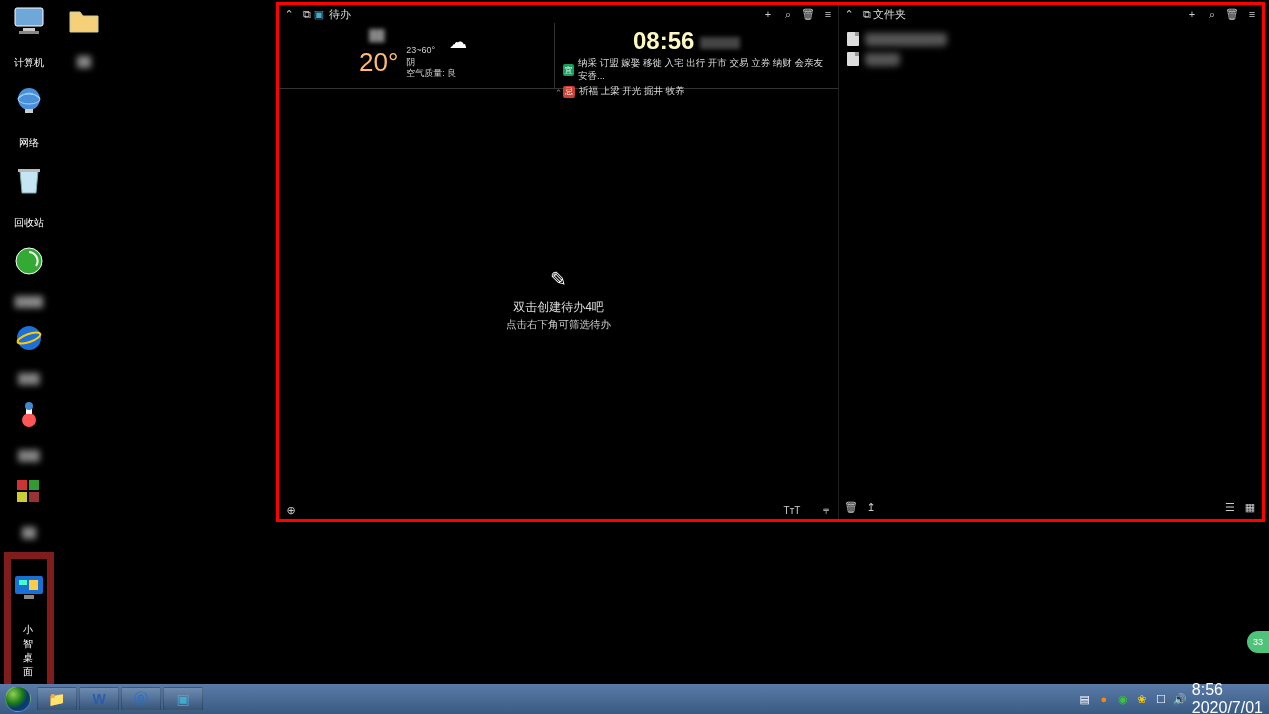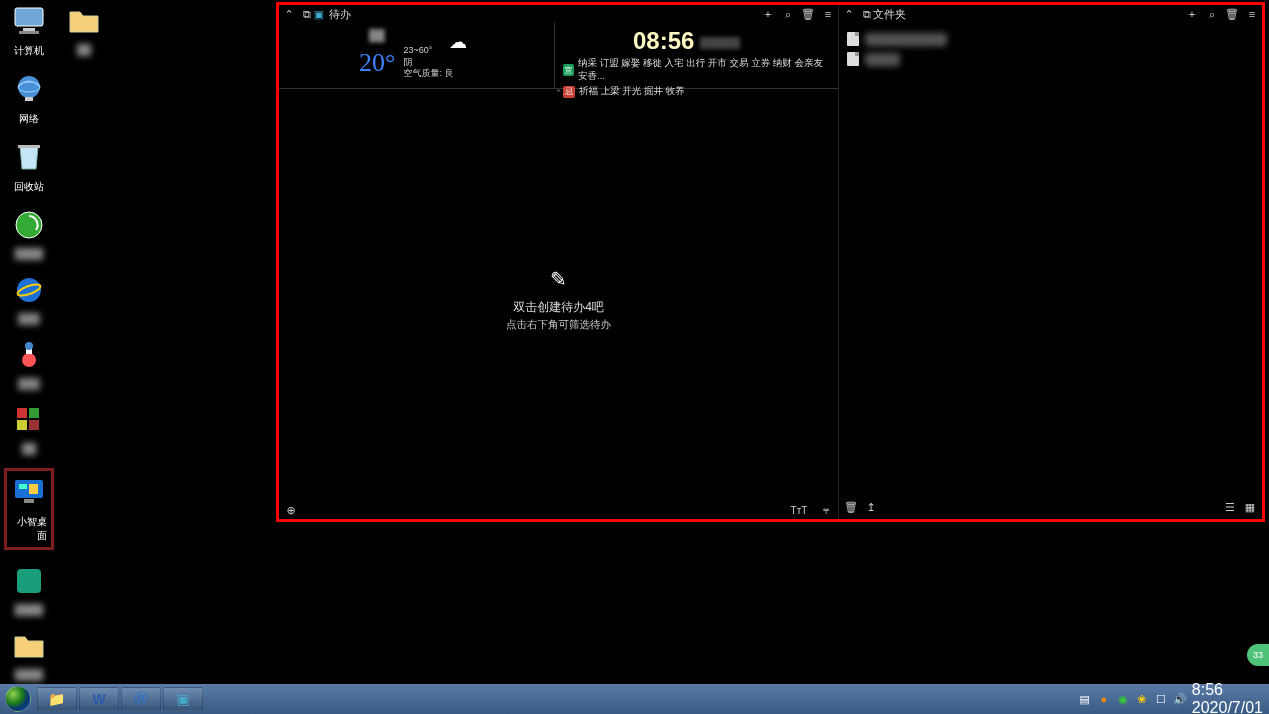--- a/index.html
+++ b/index.html
@@ -3,42 +3,42 @@
 <meta charset="utf-8">
 <style>
 * { margin: 0; padding: 0; box-sizing: border-box; font-family: "Microsoft YaHei", sans-serif; }
 body { width: 1269px; height: 714px; background: #000; position: relative; overflow: hidden; }
 
 
 .desktop { position: absolute; top: 0; left: 0; width: 120px; }
 .desktop-col2 { position: absolute; top: 0; left: 55px; width: 60px; }
 .di { width: 50px; display: flex; flex-direction: column; align-items: center; margin: 4px 0 14px 4px; cursor: pointer; }
 .di .ico { width: 34px; height: 34px; display:flex; align-items:center; justify-content:center; }
-.di .lbl { color: #fff; font-size: 10px; margin-top: 6px; text-align:right; text-shadow: 1px 1px 1px #000; }
+.di .lbl { color: #fff; font-size: 10px; margin-top: 18px; text-align:left; text-shadow: 1px 1px 1px #000; }
 .di.censored .lbl { filter: blur(3px); color: #888; }
-.hl { border: 3px solid #7f1d1d; padding: 4px; }
+.hl { border: 7px solid #7f1d1d; padding: 12px; }
 
 
 .widget-area { position:absolute; top:2px; left:276px; width:989px; height:520px; border: 3px solid red; background:#000; display:flex; }
 
 
 .todo-panel { width: 559px; height: 100%; position:relative; display:flex; flex-direction:column; }
 .files-panel { flex:1; height:100%; position:relative; border-left:1px solid #222; }
 
 .panel-header { height:18px; display:flex; align-items:center; padding: 0 4px; color:#ddd; font-size:11px; }
 .ph-left { display:flex; align-items:center; gap:6px; }
 .ph-title { display:flex; align-items:center; gap:4px; }
 .ph-right { margin-left:auto; display:flex; gap:8px; }
 .ico-sm { width:12px; height:12px; display:inline-flex; align-items:center; justify-content:center; color:#ccc; cursor:pointer; font-size:11px; }
 
 .info-row { display:flex; height:66px; border-bottom:1px solid #333; }
 .weather-box { width: 275px; padding:6px 10px; position:relative; }
 .weather-city { color:#888; font-size:11px; margin-left:80px; filter:blur(2px); }
 .weather-main { display:flex; align-items:center; gap:8px; margin-top:4px; }
-.temp { color:#3b82f6; font-size:26px; font-weight:300; margin-left:70px;font-family:Liberation Serif, serif;}
+.temp { color:#fdba74; font-size:26px; font-weight:300; margin-left:70px;}
 .wdetails { font-size:9px; color:#ccc; line-height:1.3; }
 .cloud { position:absolute; top:8px; left:170px; font-size:18px; color:#fff; }
 
 .time-box { flex:1; padding:4px 8px; border-left:1px solid #333; }
 .time-row { display:flex; align-items:baseline; gap:6px; }
 .clock { color:#fef9c3; font-size:24px; font-weight:600; margin-left:70px;}
 .clock-date { color:#888; font-size:10px; filter:blur(2px); width:40px; height:12px; background:#444;}
 .alm-row { display:flex; gap:4px; font-size:9.5px; color:#ddd; margin-top:2px; align-items:center; }
 .alm-badge { width:12px; height:12px; border-radius:2px; font-size:8px; display:flex; align-items:center; justify-content:center; color:#fff;}
 .ab-g { background:#1a9e5c; }
@@ -46,21 +46,21 @@
 
 .caret-up { text-align:center; color:#888; font-size:9px; margin-top:-1px; cursor:pointer; height:10px;}
 
 .todo-body { flex:1; display:flex; flex-direction:column; align-items:center; justify-content:center; color:#ddd; }
 .todo-empty-ico { font-size:20px; color:#fff; margin-bottom:8px; }
 .todo-msg1 { font-size:12px; }
 .todo-msg2 { font-size:10.5px; color:#ccc; margin-top:2px; }
 
 .todo-footer { height:18px; display:flex; align-items:center; padding:0 6px; }
 .tf-left { color:#ccc; cursor:pointer; }
-.tf-right { margin-left:auto; display:flex; gap:15px; color:#999; }
+.tf-right { margin-left:auto; display:flex; gap:22px; color:#999; }
 
 
 .files-list { padding:6px 8px; }
 .file-item { display:flex; align-items:center; gap:6px; font-size:11px; color:#ddd; padding:3px 0; cursor:pointer; }
 .file-ico { width:12px; height:14px; background:#ddd; border-radius:1px; position:relative; }
 .file-ico::after { content:''; position:absolute; top:0; right:0; width:4px; height:4px; background:#999; }
 .file-name.blur { filter: blur(3px); background:#555; color:#555; border-radius:2px; padding:0 2px;}
 .files-footer { position:absolute; bottom:2px; left:0; right:0; height:16px; display:flex; padding:0 6px; color:#666; font-size:11px;}
 .ff-left { display:flex; gap:8px; }
 .ff-right { margin-left:auto; display:flex; gap:8px; color:#999;}
@@ -69,21 +69,21 @@
 .taskbar { position:absolute; bottom:0; left:0; right:0; height:30px; background: linear-gradient(#5a7ba8, #385a82); display:flex; align-items:center; }
 .start { width:36px; height:30px; display:flex; align-items:center; justify-content:center; cursor:pointer; }
 .start-orb { width:26px; height:26px; border-radius:50%; background: radial-gradient(circle at 30% 30%, #8fd14f, #1a7a1a 40%, #0a3a6a 60%, #0a4aa0); border:1px solid rgba(255,255,255,0.3);}
 .tb-item { width:40px; height:24px; margin:0 1px; background: linear-gradient(rgba(255,255,255,0.15), rgba(0,0,0,0.1)); border:1px solid rgba(0,0,0,0.2); border-radius:2px; display:flex; align-items:center; justify-content:center; cursor:pointer; }
 .tb-item .ico { font-size:14px; }
 .tray { margin-left:auto; display:flex; align-items:center; gap:5px; padding-right:6px; color:#fff; font-size:10px; }
 .tray-ico { width:14px; height:14px; cursor:pointer; display:flex; align-items:center; justify-content:center; font-size:11px;}
 .tray-time { text-align:left; line-height:1.1; font-size:16px;}
 
 
-.float-badge { position:absolute; right:0; top:644px; width:22px; height:22px; border-radius:50% 0 0 50%; background:#4fc37a; color:#fff; font-size:9px; display:flex; align-items:center; justify-content:center; cursor:pointer;}
+.float-badge { position:absolute; right:0; top:631px; width:22px; height:22px; border-radius:50% 0 0 50%; background:#4fc37a; color:#fff; font-size:9px; display:flex; align-items:center; justify-content:center; cursor:pointer;}
 
 svg { display:block; }
 </style>
 </head>
 <body>
 
 <div class="desktop">
   <div class="di">
     <div class="ico">
         <svg width="32" height="30" viewBox="0 0 32 30">

